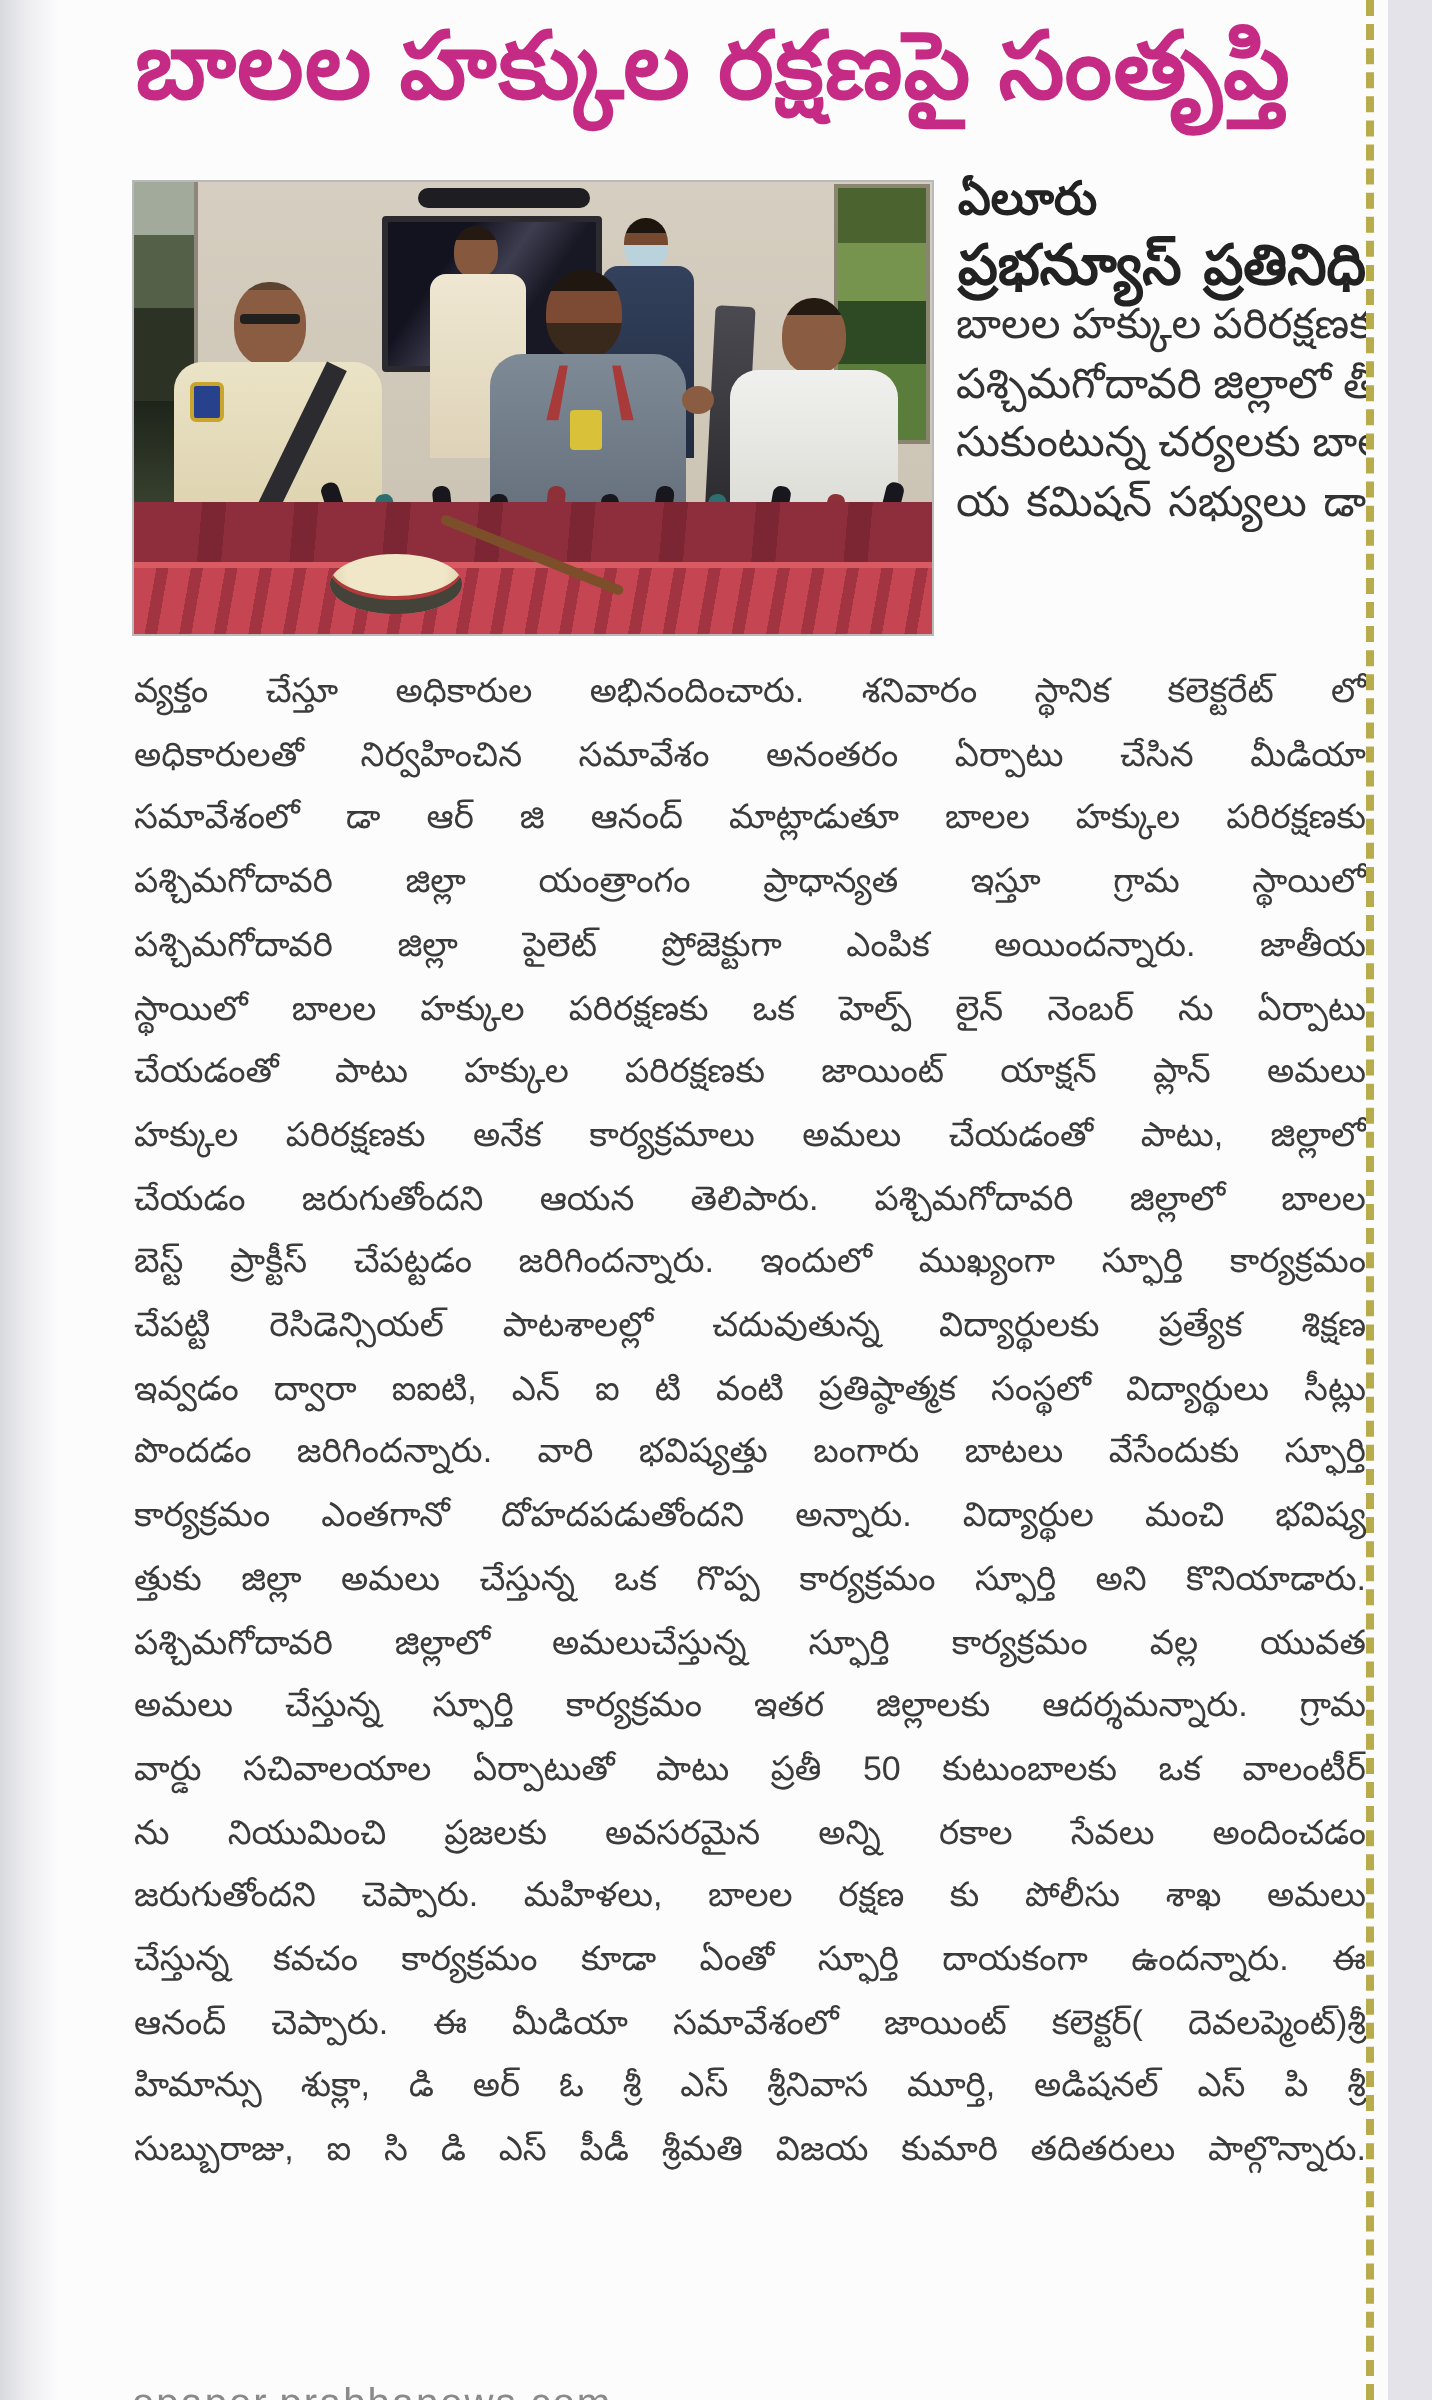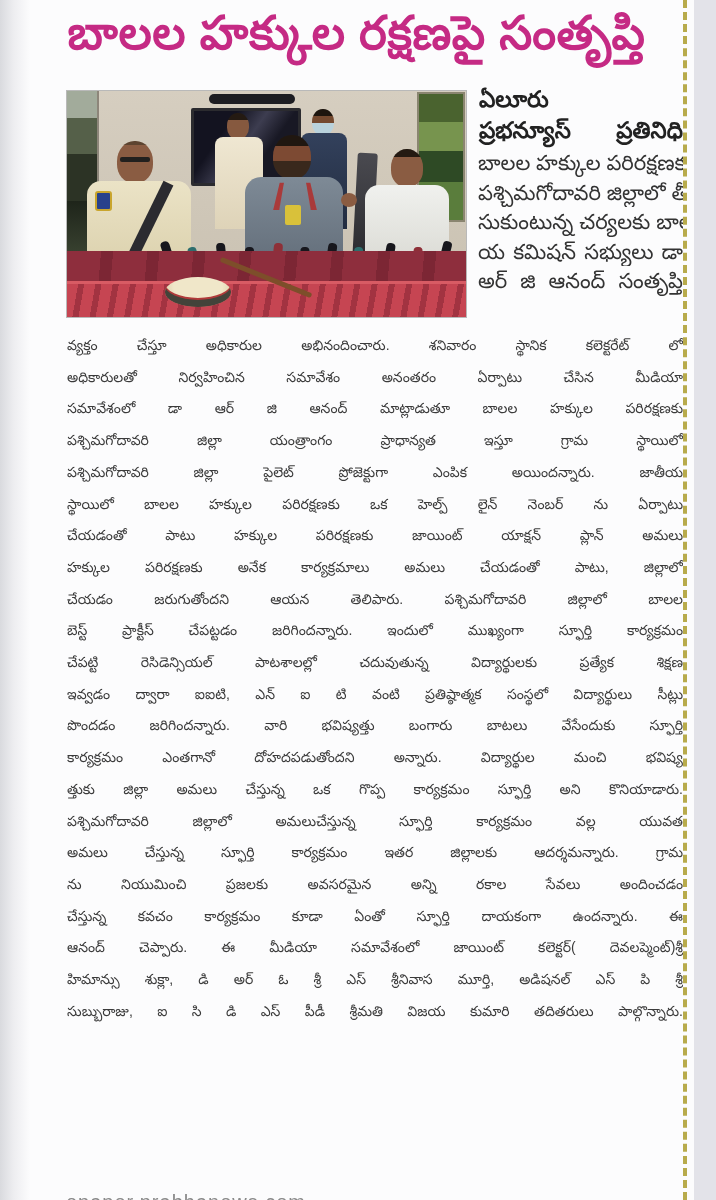--- a/index.html
+++ b/index.html
@@ -115,28 +115,28 @@
   .police-cap{position:absolute;left:98px;top:186px;width:66px;height:30px;border-radius:50%;
     background:radial-gradient(ellipse at 50% 32%,#f0e7c9 52%,#d9cda6 78%);
     box-shadow:inset 0 -7px 0 #43433a, inset 0 -9px 0 #b03a3a;}
   .baton{position:absolute;left:150px;top:184px;width:98px;height:5px;border-radius:3px;
     background:#7d4e2a;transform:rotate(22deg);}
 
   
   .dateline{position:absolute;left:479px;top:86px;width:204px;
     font-size:23px;font-weight:bold;color:#222;}
   .byline{position:absolute;left:479px;top:117px;width:204px;display:flex;
-    justify-content:space-between;font-size:23px;font-weight:bold;color:#222;}
+    justify-content:space-between;font-size:28px;font-weight:bold;color:#222;}
   .intro{position:absolute;left:478px;top:148px;width:205px;
     font-size:21px;line-height:29.5px;color:#333;}
   .intro .line{text-align:justify;text-align-last:justify;white-space:nowrap;overflow:hidden;}
 
   
   .article{position:absolute;left:67px;top:330px;width:616px;
-    font-size:14px;line-height:31.7px;color:#3b3b3b;}
+    font-size:17px;line-height:31.7px;color:#3b3b3b;}
   .article .line{text-align:justify;text-align-last:justify;white-space:nowrap;overflow:hidden;}
 
   .footer-url{position:absolute;left:66px;top:1191px;font-size:20px;color:#8a8a8a;
     letter-spacing:1px;}
 </style>
 </head>
 <body>
 
 <div class="page-edge-left"></div>
 <div class="column-divider"></div>
@@ -201,41 +201,42 @@
 <div class="byline">
   <span>ప్రభన్యూస్</span>
   <span>ప్రతినిధి</span>
 </div>
 
 <div class="intro">
     <div class="line">బాలల హక్కుల పరిరక్షణకు</div>
     <div class="line">పశ్చిమగోదావరి జిల్లాలో తీ</div>
     <div class="line">సుకుంటున్న చర్యలకు బాల</div>
     <div class="line">య కమిషన్ సభ్యులు డా</div>
-    <div class="line">అర్ జి ఆనంద్  సంతృప్తి</div>
   </div>
 
 <div class="article">
     <div class="line">వ్యక్తం చేస్తూ అధికారుల అభినందించారు.  శనివారం స్థానిక కలెక్టరేట్ లో</div>
     <div class="line">అధికారులతో నిర్వహించిన సమావేశం అనంతరం ఏర్పాటు చేసిన మీడియా</div>
     <div class="line">సమావేశంలో డా ఆర్ జి ఆనంద్ మాట్లాడుతూ బాలల హక్కుల పరిరక్షణకు</div>
     <div class="line">పశ్చిమగోదావరి జిల్లా యంత్రాంగం ప్రాధాన్యత ఇస్తూ గ్రామ స్థాయిలో</div>
     <div class="line">పశ్చిమగోదావరి జిల్లా పైలెట్ ప్రోజెక్టుగా ఎంపిక అయిందన్నారు. జాతీయ</div>
     <div class="line">స్థాయిలో బాలల హక్కుల పరిరక్షణకు ఒక హెల్ప్ లైన్ నెంబర్ ను ఏర్పాటు</div>
     <div class="line">చేయడంతో పాటు హక్కుల పరిరక్షణకు జాయింట్ యాక్షన్ ప్లాన్ అమలు</div>
     <div class="line">హక్కుల పరిరక్షణకు అనేక కార్యక్రమాలు అమలు చేయడంతో పాటు, జిల్లాలో</div>
     <div class="line">చేయడం జరుగుతోందని ఆయన తెలిపారు. పశ్చిమగోదావరి జిల్లాలో  బాలల</div>
     <div class="line">బెస్ట్ ప్రాక్టీస్ చేపట్టడం జరిగిందన్నారు. ఇందులో ముఖ్యంగా స్ఫూర్తి కార్యక్రమం</div>
     <div class="line">చేపట్టి రెసిడెన్సియల్ పాటశాలల్లో చదువుతున్న విద్యార్థులకు ప్రత్యేక శిక్షణ</div>
     <div class="line">ఇవ్వడం ద్వారా  ఐఐటి, ఎన్ ఐ టి వంటి ప్రతిష్ఠాత్మక సంస్థలో  విద్యార్థులు సీట్లు</div>
     <div class="line">పొందడం జరిగిందన్నారు. వారి భవిష్యత్తు బంగారు బాటలు వేసేందుకు స్ఫూర్తి</div>
     <div class="line">కార్యక్రమం ఎంతగానో దోహదపడుతోందని అన్నారు. విద్యార్థుల మంచి భవిష్య</div>
     <div class="line">త్తుకు జిల్లా అమలు చేస్తున్న ఒక గొప్ప కార్యక్రమం స్ఫూర్తి అని కొనియాడారు.</div>
     <div class="line">పశ్చిమగోదావరి జిల్లాలో అమలుచేస్తున్న స్ఫూర్తి కార్యక్రమం వల్ల యువత</div>
     <div class="line">అమలు చేస్తున్న స్ఫూర్తి కార్యక్రమం ఇతర జిల్లాలకు ఆదర్శమన్నారు.  గ్రామ</div>
+    <div class="line">వార్డు సచివాలయాల ఏర్పాటుతో పాటు ప్రతీ 50 కుటుంబాలకు ఒక వాలంటీర్</div>
     <div class="line">ను నియుమించి ప్రజలకు అవసరమైన అన్ని రకాల సేవలు అందించడం</div>
+    <div class="line">జరుగుతోందని చెప్పారు. మహిళలు, బాలల రక్షణ కు పోలీసు శాఖ అమలు</div>
     <div class="line">చేస్తున్న కవచం కార్యక్రమం కూడా ఏంతో స్ఫూర్తి దాయకంగా ఉందన్నారు. ఈ</div>
     <div class="line">ఆనంద్ చెప్పారు. ఈ మీడియా సమావేశంలో జాయింట్ కలెక్టర్( దెవలప్మెంట్)శ్రీ</div>
     <div class="line">హిమాన్సు శుక్లా, డి అర్ ఓ శ్రీ ఎస్ శ్రీనివాస మూర్తి, అడిషనల్ ఎస్ పి శ్రీ</div>
     <div class="line">సుబ్బురాజు, ఐ సి డి ఎస్ పీడీ శ్రీమతి విజయ కుమారి తదితరులు పాల్గొన్నారు.</div>
   </div>
 
 <div class="footer-url">epaper.prabhanews.com</div>
 
 </body></html>

